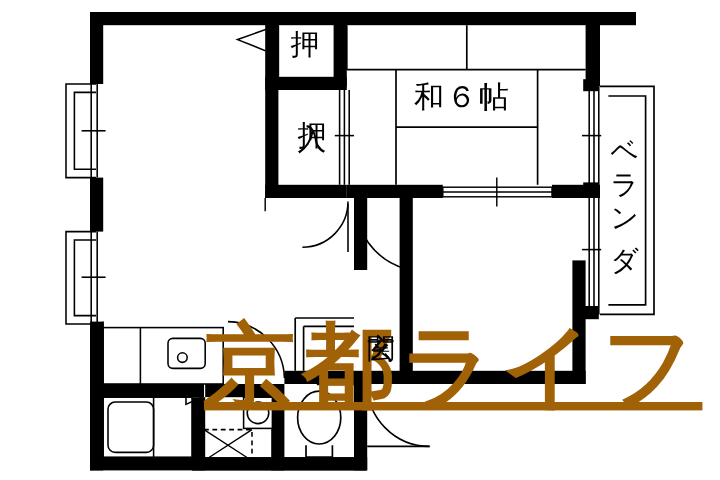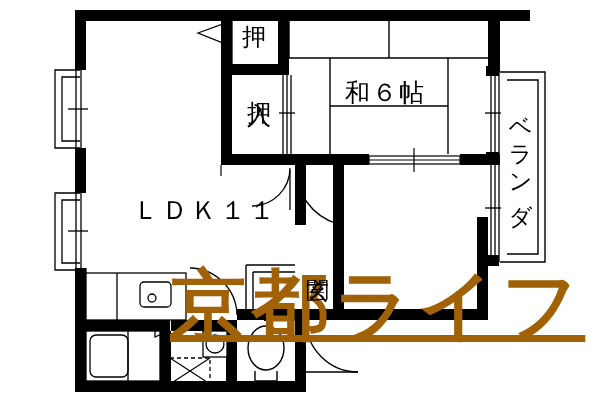--- a/index.html
+++ b/index.html
@@ -202,23 +202,22 @@
       <line x1="221" y1="165" x2="221" y2="176"></line>
       <line x1="86" y1="268" x2="86" y2="273"></line>
     </g>
     <g fill="none" stroke="#000" stroke-width="1.2">
       <line x1="344" y1="315" x2="477" y2="315"></line>
     </g>
 
   </svg>
 
   <div class="labels">
-    <div class="lbl" style="left:133px;top:193px;font-size:26px;letter-spacing:3px;">ＬＤＫ１１</div>
-
-    <div class="lbl" style="left:345px;top:64px;font-size:25px;letter-spacing:2px;margin-top:12px;">和６帖</div>
+
+    <div class="lbl" style="left:345px;top:64px;font-size:25px;letter-spacing:2px;">和６帖</div>
 
 
     <div class="vlbl" style="left:506px;top:100px;font-size:23px;letter-spacing:3px;">ベランダ</div>
 
     <div class="vlbl" style="left:303px;top:259px;font-size:23px;letter-spacing:2px;">玄関</div>
 
     <div class="lbl" style="left:242px;top:21px;font-size:24px;">押</div>
 
     <div class="vlbl" style="left:243px;top:82px;font-size:24px;letter-spacing:1px;">押入</div>
   </div>

